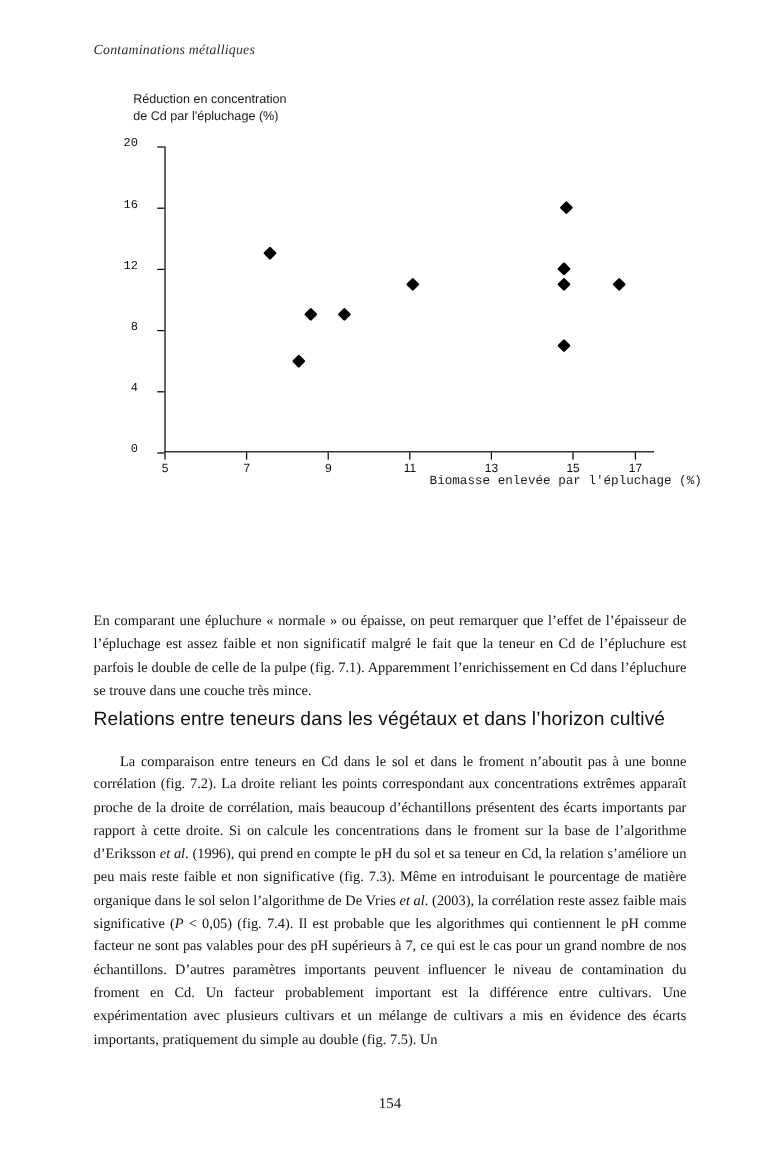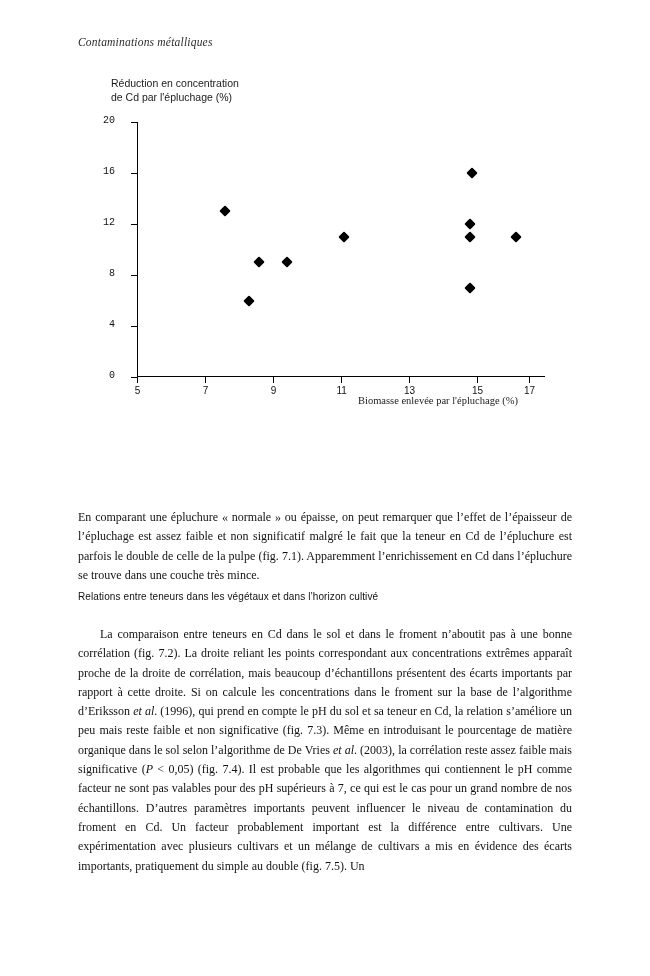--- a/index.html
+++ b/index.html
@@ -118,21 +118,21 @@
     width: 8px;
     height: 8px;
     background: #000;
     transform: translate(-50%, -50%) rotate(45deg);
     border-radius: 1px;
   }
   .x-axis-title {
     position: absolute;
     left: 280px;
     top: 323px;
-    font-family: Liberation Serif, serif;
+    font-family: Liberation Mono, monospace;
     font-size: 10.5px;
     color: #1a1a1a;
     white-space: nowrap;
   }
   
   .caption {
     position: absolute;
     left: 78px;
     top: 428px;
     width: 494px;
@@ -154,21 +154,21 @@
     text-align: justify;
     color: #121212;
   }
   #para-1 { top: 508px; }
   .section-heading {
     position: absolute;
     left: 78px;
     top: 591px;
     width: 494px;
     font-family: "Liberation Sans", sans-serif;
-    font-size: 10px;
+    font-size: 16px;
     font-weight: normal;
     color: #111;
     letter-spacing: 0.1px;
   }
   #para-2 { top: 625px; text-indent: 22px; }
   #para-2 i { font-style: italic; }
   .page-number {
     position: absolute;
     left: 0;
     top: 912px;
@@ -258,13 +258,14 @@
 
 
   <div class="body-text" id="para-1">En comparant une épluchure « normale » ou épaisse, on peut remarquer que l’effet de l’épaisseur de l’épluchage est assez faible et non significatif malgré le fait que la teneur en Cd de l’épluchure est parfois le double de celle de la pulpe (fig. 7.1). Apparemment l’enrichissement en Cd dans l’épluchure se trouve dans une couche très mince.</div>
 
   <div class="section-heading">Relations entre teneurs dans les végétaux et dans l’horizon cultivé</div>
 
   <div class="body-text" id="para-2">
     <span>La comparaison entre teneurs en Cd dans le sol et dans le froment n’aboutit pas à une bonne corrélation (fig. 7.2). La droite reliant les points correspondant aux concentrations extrêmes apparaît proche de la droite de corrélation, mais beaucoup d’échantillons présentent des écarts importants par rapport à cette droite. Si on calcule les concentrations dans le froment sur la base de l’algorithme d’Eriksson </span><i>et al</i><span>. (1996), qui prend en compte le pH du sol et sa teneur en Cd, la relation s’améliore un peu mais reste faible et non significative (fig. 7.3). Même en introduisant le pourcentage de matière organique dans le sol selon l’algorithme de De Vries </span><i>et al</i><span>. (2003), la corrélation reste assez faible mais significative (</span><i>P</i><span> &lt; 0,05) (fig. 7.4). Il est probable que les algorithmes qui contiennent le pH comme facteur ne sont pas valables pour des pH supérieurs à 7, ce qui est le cas pour un grand nombre de nos échantillons. D’autres paramètres importants peuvent influencer le niveau de contamination du froment en Cd. Un facteur probablement important est la différence entre cultivars. Une expérimentation avec plusieurs cultivars et un mélange de cultivars a mis en évidence des écarts importants, pratiquement du simple au double (fig. 7.5). Un</span>
   </div>
 
+  <div class="page-number">154</div>
 </div>
 
 </body></html>

